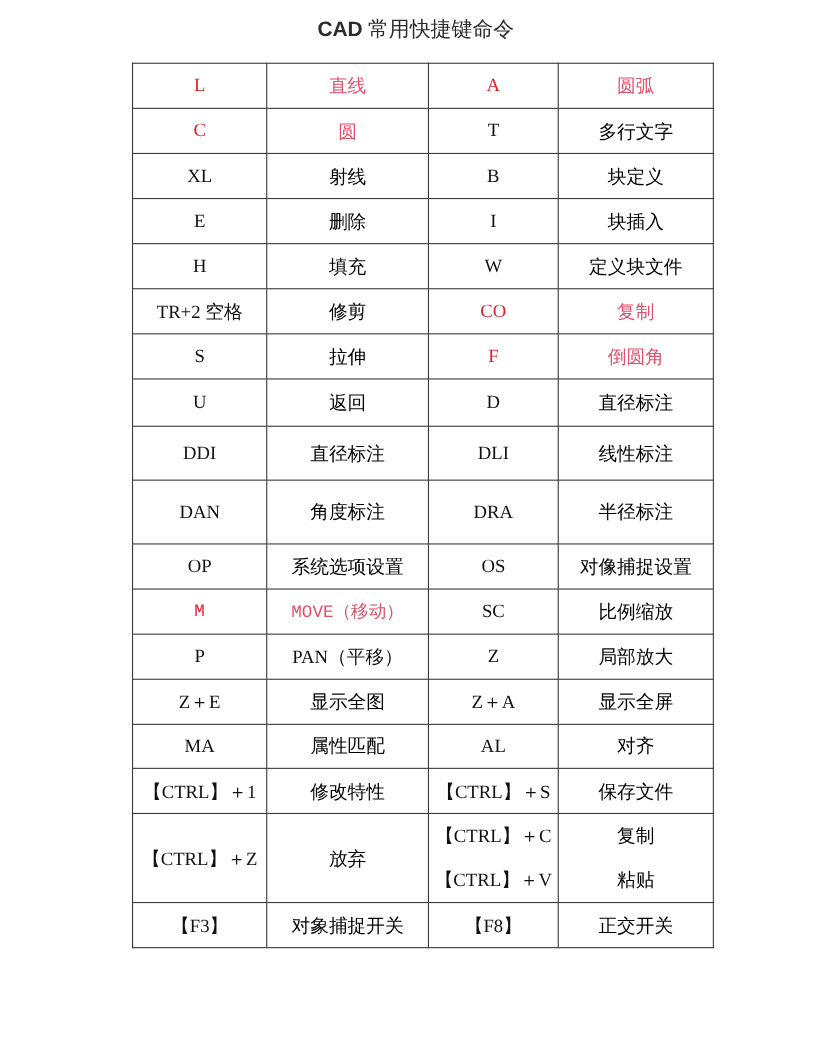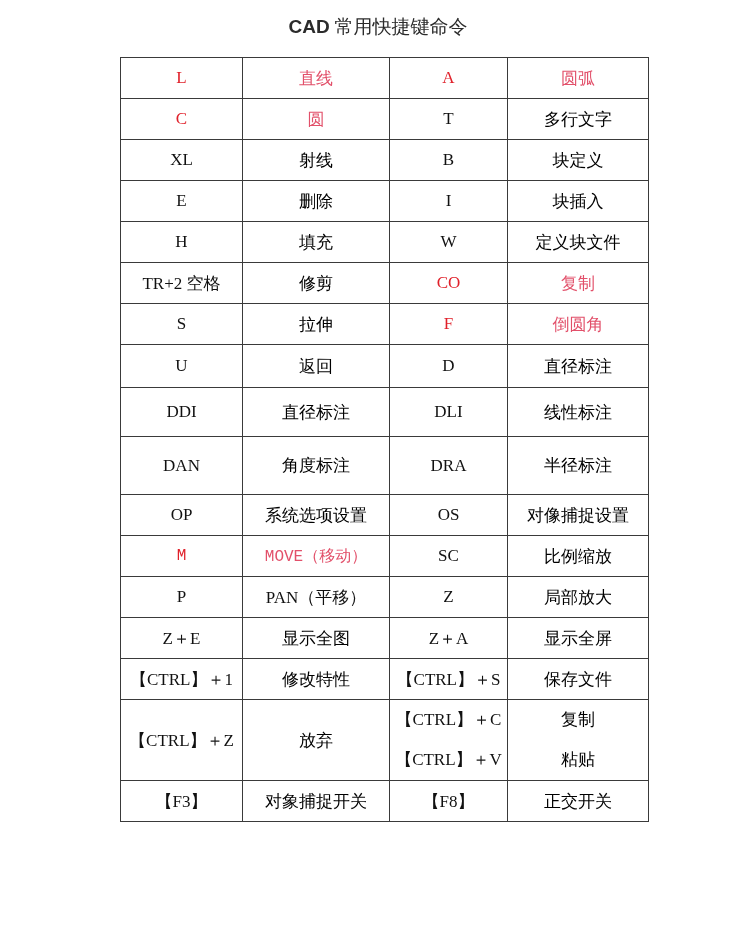--- a/index.html
+++ b/index.html
@@ -122,20 +122,26 @@
       <td>PAN（平移）</td>
       <td>Z</td>
       <td class="cjk">局部放大</td>
     </tr>
     <tr style="height:41px">
       <td>Z＋E</td>
       <td class="cjk">显示全图</td>
       <td>Z＋A</td>
       <td class="cjk">显示全屏</td>
     </tr>
+    <tr style="height:40px">
+      <td>MA</td>
+      <td class="cjk">属性匹配</td>
+      <td>AL</td>
+      <td class="cjk">对齐</td>
+    </tr>
     <tr style="height:41px">
       <td>【CTRL】＋1</td>
       <td class="cjk">修改特性</td>
       <td>【CTRL】＋S</td>
       <td class="cjk">保存文件</td>
     </tr>
     <tr style="height:80px">
       <td class="top">【CTRL】＋Z</td>
       <td class="cjk top">放弃</td>
       <td class="stack">

